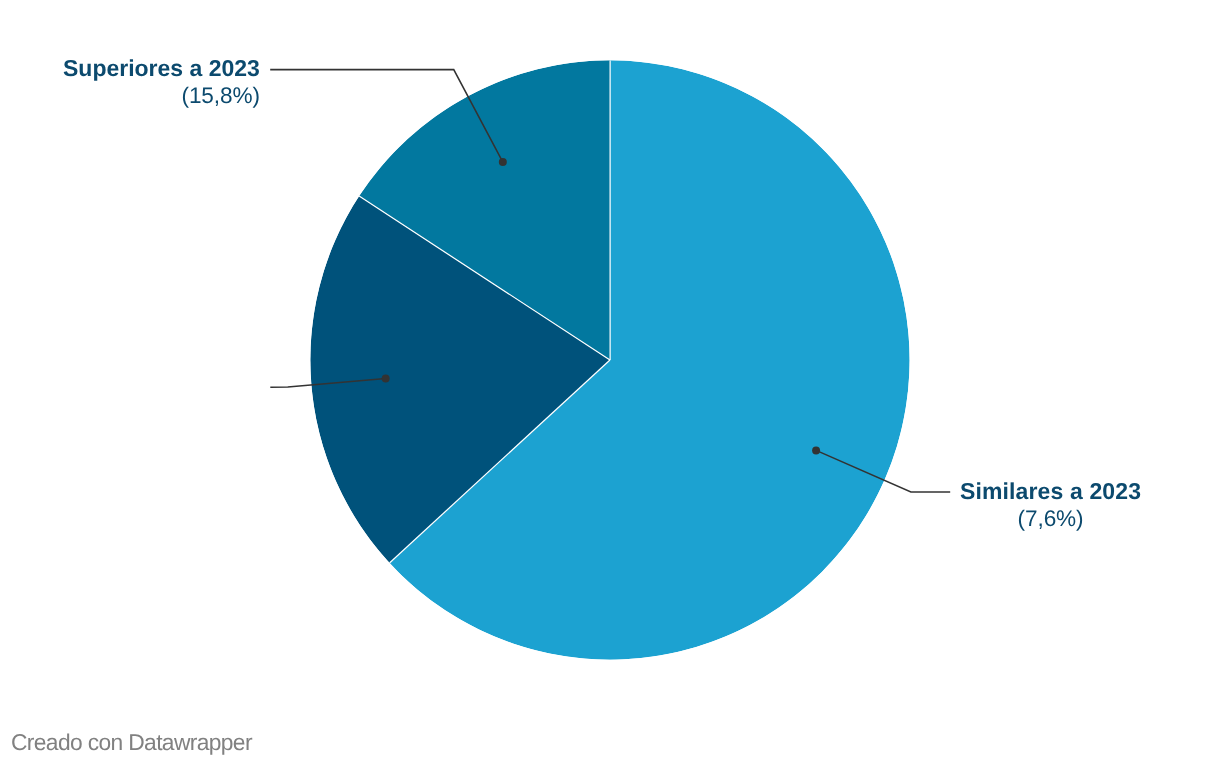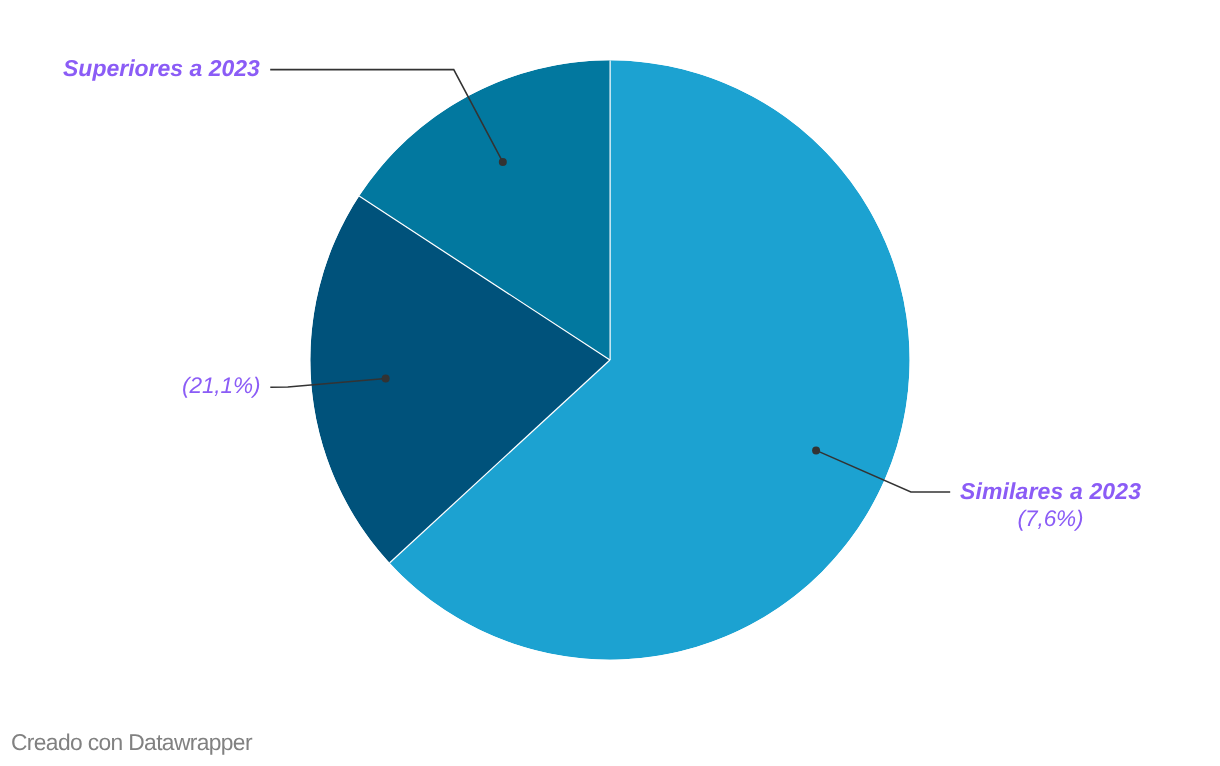--- a/index.html
+++ b/index.html
@@ -7,21 +7,21 @@
   body{
     width:1220px;height:766px;overflow:hidden;
     font-family:"Liberation Sans",sans-serif;
     -webkit-font-smoothing:antialiased;
     -moz-osx-font-smoothing:grayscale;
     text-rendering:geometricPrecision;
   }
   #chart-root{position:relative;width:1220px;height:766px;background:#ffffff;}
   .label,#watermark{will-change:transform;transform:translateZ(0);}
   svg.pie-svg{position:absolute;left:0;top:0;width:1220px;height:766px;display:block;}
-  .label{position:absolute;white-space:nowrap;color:#8b5cf6;font-style:italic;}
+  .label{position:absolute;white-space:nowrap;color:#0c4a6e;}
   .label .l1{font-size:23px;font-weight:700;line-height:28.4px;letter-spacing:0px;}
   #label-inferiores .l1{letter-spacing:0.23px;}
   #label-similares .l1{letter-spacing:0.13px;}
   .label .l2{font-size:22.6px;font-weight:400;line-height:28.4px;letter-spacing:-0.1px;}
   .label.right{text-align:center;}
   .label.left{text-align:right;}
   #watermark{position:absolute;left:11.1px;font-size:22.8px;color:#818181;font-weight:400;letter-spacing:-0.63px;line-height:22.8px;}
 </style>
 </head>
 <body>
@@ -55,21 +55,21 @@
       <circle cx="502.84" cy="162.04" r="4"></circle>
     </g>
   </svg>
 
   <div class="label right" id="label-similares" style="left:960px;top:476.7px;">
     <div class="l1">Similares a 2023</div>
     <div class="l2">(7,6%)</div>
   </div>
 
   <div class="label left" id="label-inferiores" style="right:960.0px;top:371.5px;">
-    <div class="l2">(21,1%)</div>
   </div>
 
   <div class="label left" id="label-superiores" style="right:960.0px;top:53.8px;">
     <div class="l1">Superiores a 2023</div>
+    <div class="l2">(15,8%)</div>
   </div>
 
   <div id="watermark" style="top:730.8px;">Creado con Datawrapper</div>
 </div>
 
 </body></html>

